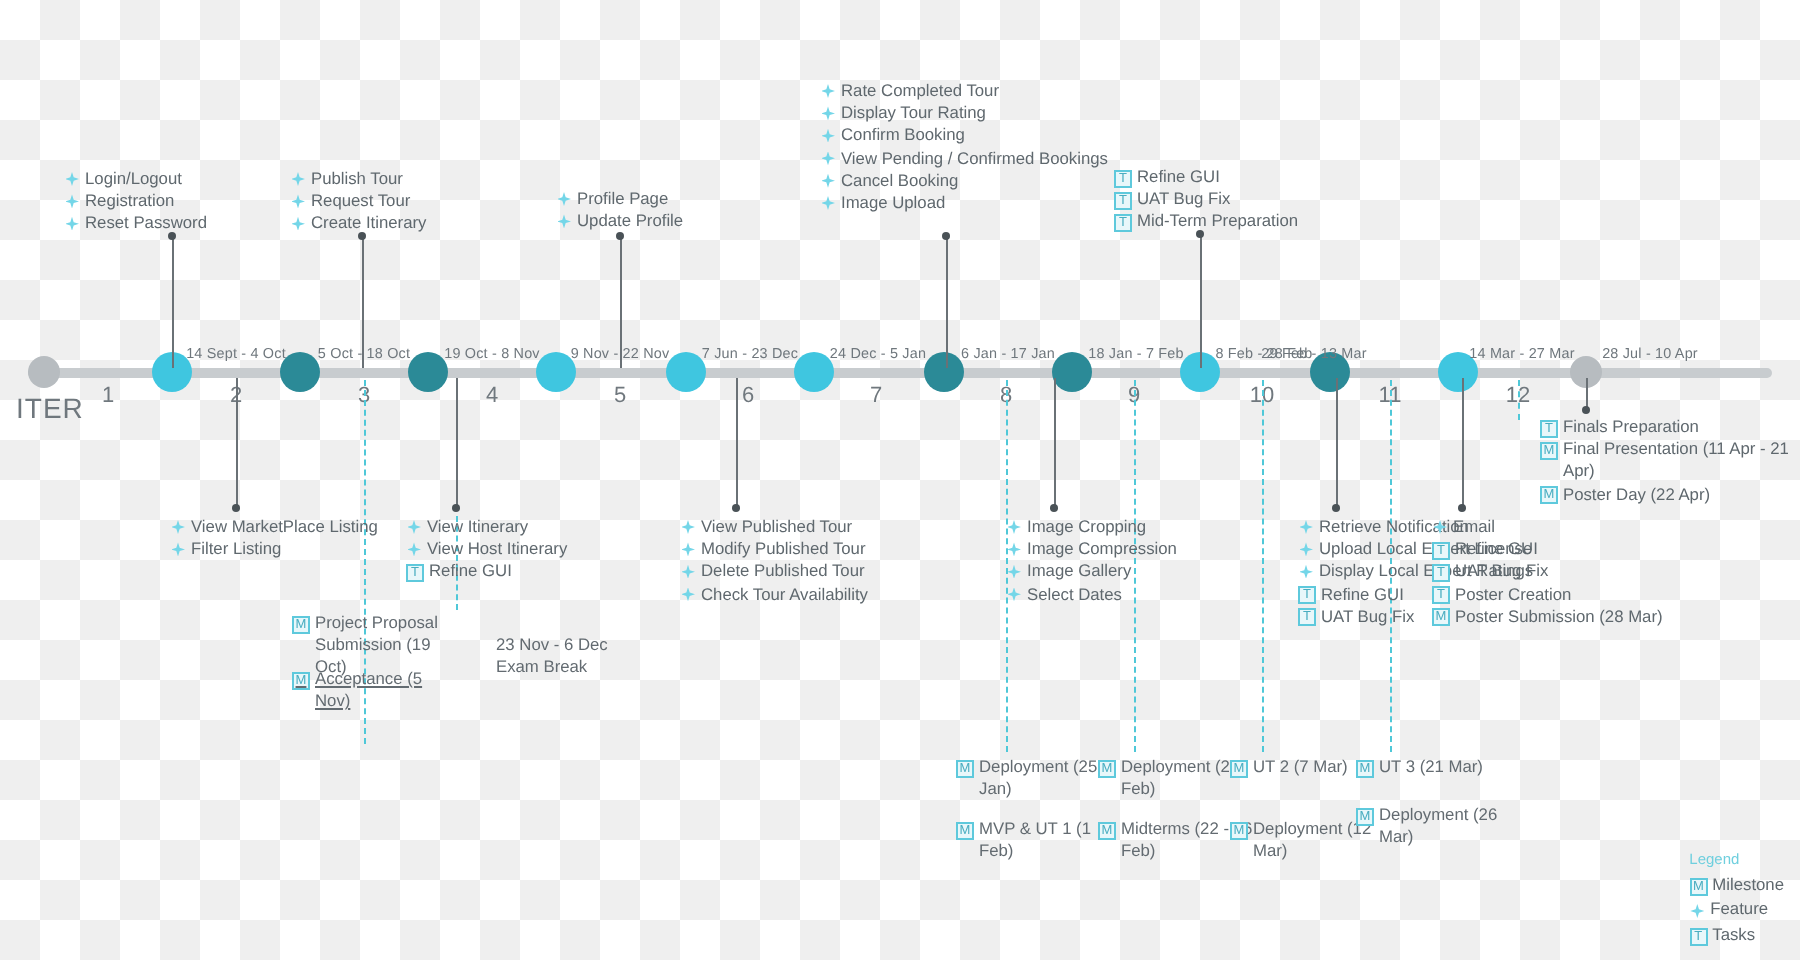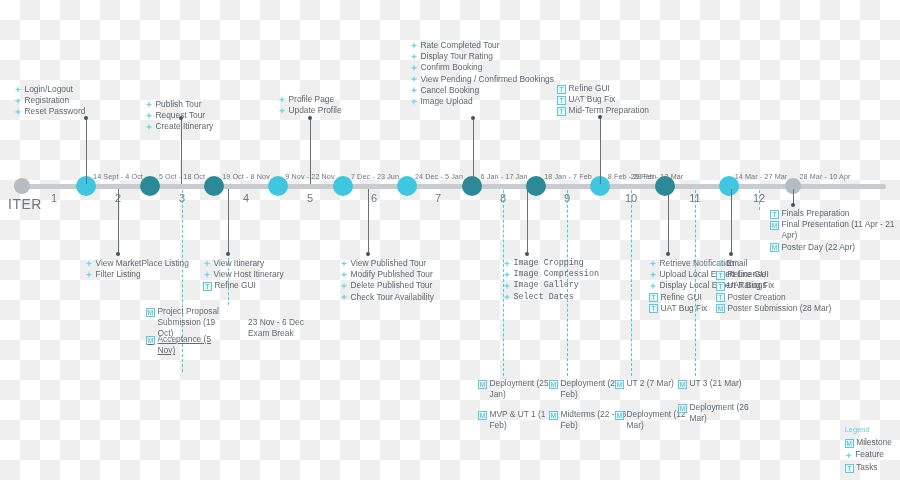--- a/index.html
+++ b/index.html
@@ -165,35 +165,35 @@
       <div class="node start" style="left: 22px;"></div>
       <div class="node light" style="left: 86px;"></div>
       <div class="period-label" style="left: 118px;">14 Sept - 4 Oct</div>
       <div class="node dark" style="left: 150px;"></div>
       <div class="period-label" style="left: 182px;">5 Oct - 18 Oct</div>
       <div class="node dark" style="left: 214px;"></div>
       <div class="period-label" style="left: 246px; text-align: center;">19 Oct - 8 Nov</div>
       <div class="node light" style="left: 278px;"></div>
       <div class="period-label" style="left: 310px; text-align: right;">9 Nov - 22 Nov</div>
       <div class="node light" style="left: 343px;"></div>
-      <div class="period-label" style="left: 375px;">7 Dec - 23 Jun</div>
+      <div class="period-label" style="left: 375px;">7 Jun - 23 Dec</div>
       <div class="node light" style="left: 407px;"></div>
       <div class="period-label" style="left: 439px;">24 Dec - 5 Jan</div>
       <div class="node dark" style="left: 472px;"></div>
       <div class="period-label" style="left: 504px;">6 Jan - 17 Jan</div>
       <div class="node dark" style="left: 536px;"></div>
       <div class="period-label" style="left: 568px;">18 Jan - 7 Feb</div>
       <div class="node light" style="left: 600px;"></div>
       <div class="period-label" style="left: 632px;">8 Feb - 28 Feb</div>
       <div class="node dark" style="left: 665px;"></div>
       <div class="period-label" style="left: 657px;">29 Feb - 13 Mar</div>
       <div class="node light" style="left: 729px;"></div>
       <div class="period-label" style="left: 761px;">14 Mar - 27 Mar</div>
       <div class="node end" style="left: 793px;"></div>
-      <div class="period-label" style="left: 825px;">28 Mar - 10 Apr</div>
+      <div class="period-label" style="left: 825px;">28 Jul - 10 Apr</div>
       <div class="iter-num" style="left: 54px;">1</div>
       <div class="iter-num" style="left: 118px;">2</div>
       <div class="iter-num" style="left: 182px;">3</div>
       <div class="iter-num" style="left: 246px;">4</div>
       <div class="iter-num" style="left: 310px;">5</div>
       <div class="iter-num" style="left: 374px;">6</div>
       <div class="iter-num" style="left: 438px;">7</div>
       <div class="iter-num" style="left: 503px;">8</div>
       <div class="iter-num" style="left: 567px;">9</div>
       <div class="iter-num" style="left: 631px;">10</div>
@@ -227,35 +227,35 @@
       <div class="conn" style="left: 527px; top: 189px; height: 65px;"></div>
       <div class="conn-dot" style="left: 527px; top: 252px;"></div>
       <div class="conn" style="left: 668px; top: 189px; height: 65px;"></div>
       <div class="conn-dot" style="left: 668px; top: 252px;"></div>
       <div class="conn" style="left: 731px; top: 189px; height: 65px;"></div>
       <div class="conn-dot" style="left: 731px; top: 252px;"></div>
       <div class="conn" style="left: 793px; top: 189px; height: 16px;"></div>
       <div class="conn-dot" style="left: 793px; top: 203px;"></div>
     </div>
   <div id="groups-layer">
-      <div class="group" style="left: 14px; top: 84px;">
+      <div class="group" style="left: 32px; top: 84px;">
         <div class="row">
           <span class="ic ic-feature"></span>
           <span class="txt">Login/Logout</span>
         </div>
         <div class="row">
           <span class="ic ic-feature"></span>
           <span class="txt">Registration</span>
         </div>
         <div class="row">
           <span class="ic ic-feature"></span>
           <span class="txt">Reset Password</span>
         </div>
       </div>
-      <div class="group" style="left: 145px; top: 84px; margin-top: 15px;">
+      <div class="group" style="left: 145px; top: 84px;">
         <div class="row">
           <span class="ic ic-feature"></span>
           <span class="txt">Publish Tour</span>
         </div>
         <div class="row">
           <span class="ic ic-feature"></span>
           <span class="txt">Request Tour</span>
         </div>
         <div class="row">
           <span class="ic ic-feature"></span>
@@ -347,21 +347,21 @@
         </div>
         <div class="row">
           <span class="ic ic-feature"></span>
           <span class="txt">Delete Published Tour</span>
         </div>
         <div class="row">
           <span class="ic ic-feature"></span>
           <span class="txt">Check Tour Availability</span>
         </div>
       </div>
-      <div class="group" style="left: 503px; top: 258px; font-family: Liberation Mono, monospace;">
+      <div class="group" style="left: 503px; top: 258px;">
         <div class="row">
           <span class="ic ic-feature"></span>
           <span class="txt">Image Cropping</span>
         </div>
         <div class="row">
           <span class="ic ic-feature"></span>
           <span class="txt">Image Compression</span>
         </div>
         <div class="row">
           <span class="ic ic-feature"></span>

